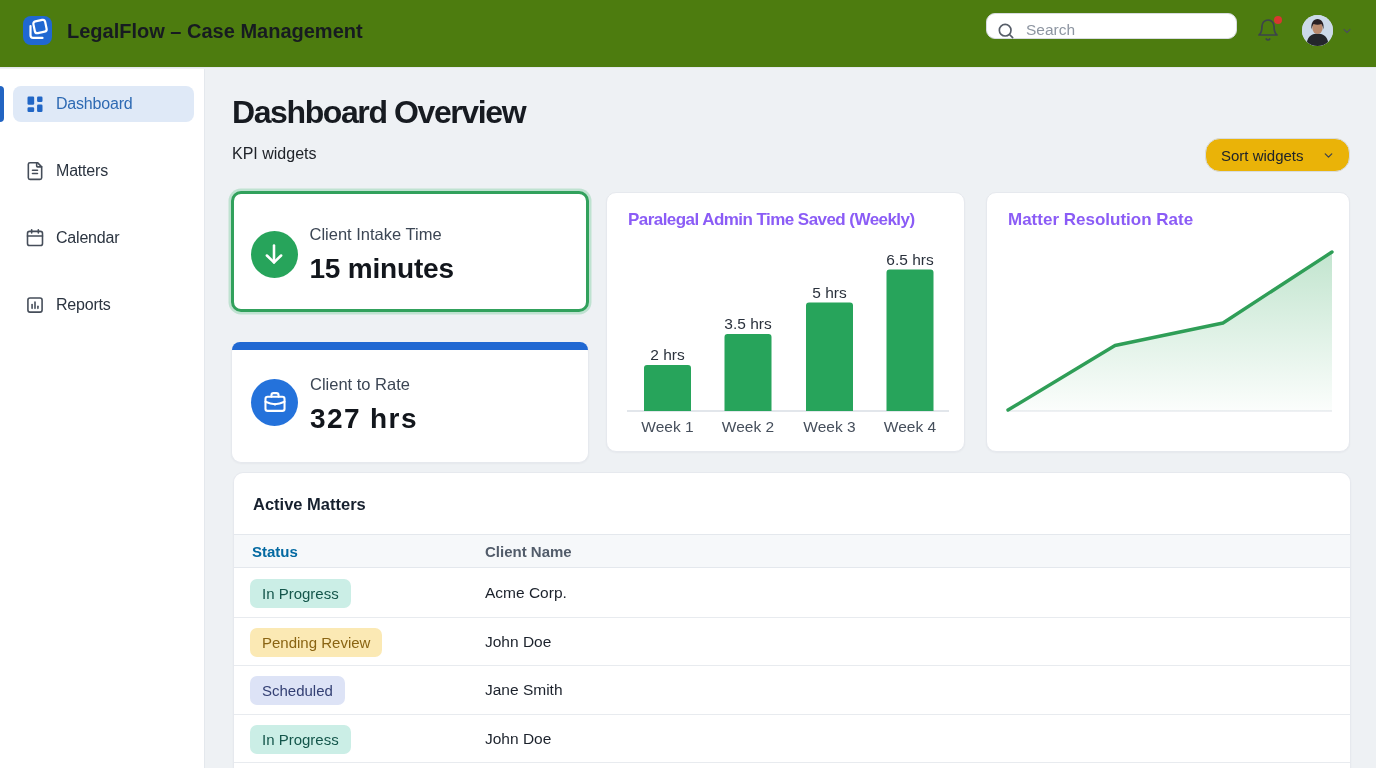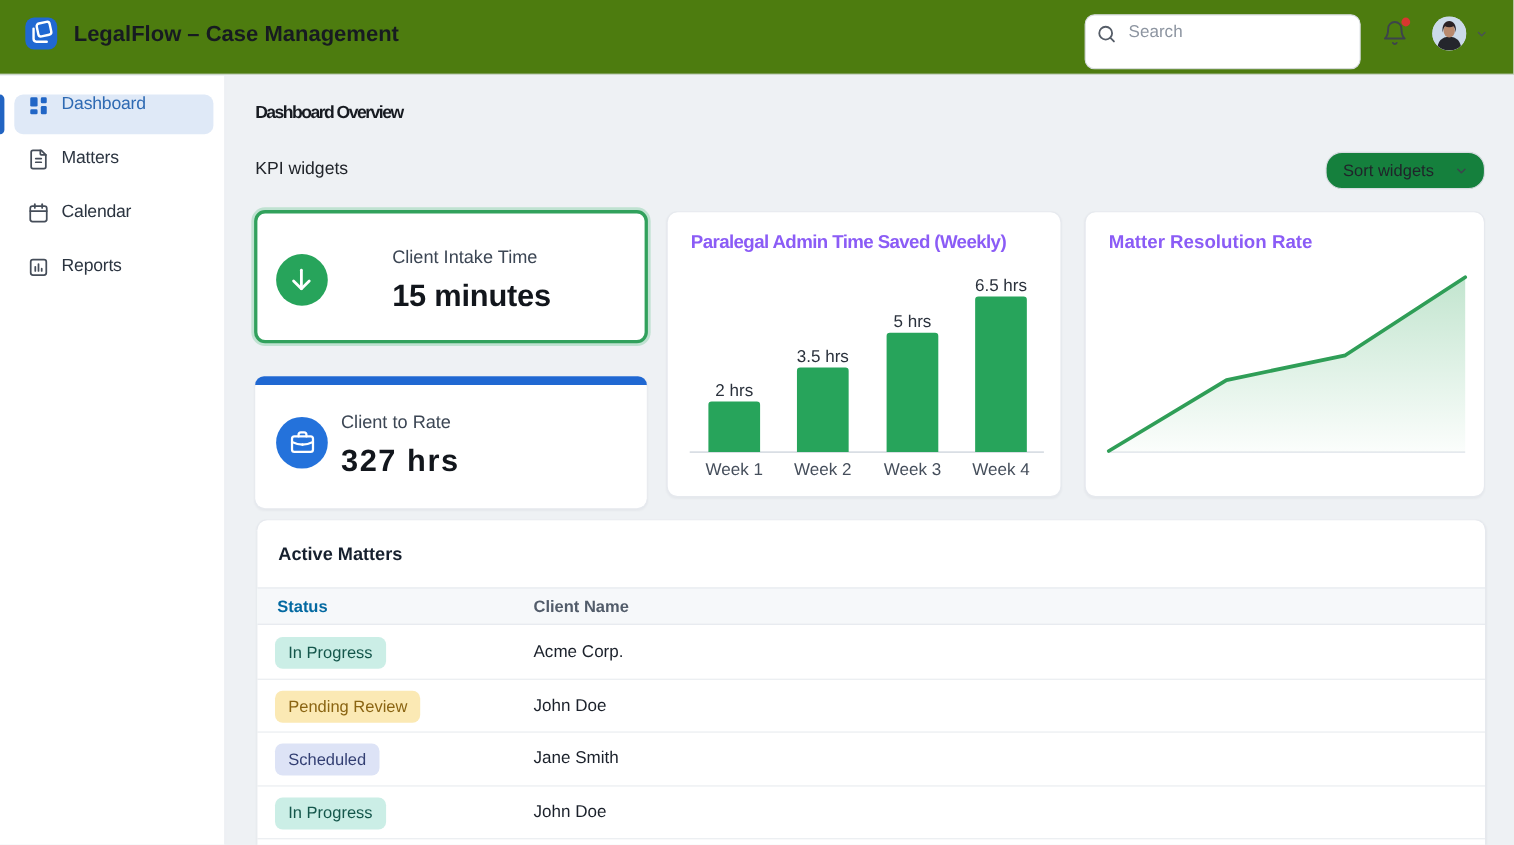--- a/index.html
+++ b/index.html
@@ -1,48 +1,48 @@
 <!DOCTYPE html>
 <html><head><meta charset="utf-8"><title>LegalFlow</title>
 <style>
 *{margin:0;padding:0;box-sizing:border-box;}
 html,body{width:1376px;height:768px;font-family:"Liberation Sans",sans-serif;background:#eef1f4;overflow:hidden;position:relative;}
 
 .topbar{position:absolute;top:0;left:0;width:1376px;height:68px;background:#4d7c0f;border-bottom:1px solid #e4e8ed;z-index:5;}
 .logo{position:absolute;left:23px;top:16px;width:29px;height:29px;border-radius:8px;background:#2068d2;}
 .brand{position:absolute;left:67px;top:20px;font-size:20px;font-weight:700;color:#171b21;letter-spacing:0;}
-.search{position:absolute;left:986px;top:13px;width:251px;height:50px;border:1px solid #d7dbe0;border-radius:9px;background:#fff;}
+.search{position:absolute;left:986px;top:13px;width:251px;height:26px;border:1px solid #d7dbe0;border-radius:9px;background:#fff;}
 .search span{position:absolute;left:39px;top:7px;font-size:15.5px;color:#8d95a1;}
 .bellwrap{position:absolute;left:1256px;top:18px;width:24px;height:24px;}
 .reddot{position:absolute;left:1274px;top:16px;width:8px;height:8px;border-radius:50%;background:#d93730;}
 .avatar{position:absolute;left:1302px;top:15px;width:31px;height:31px;border-radius:50%;overflow:hidden;background:#ccdae9;}
 .chev{position:absolute;left:1341px;top:25px;}
 
 .sidebar{position:absolute;top:69px;left:0;width:205px;height:699px;background:#fff;border-right:1px solid #e4e8ed;z-index:4;}
 .activebar{position:absolute;left:0;top:17px;width:4px;height:36px;background:#2264c2;border-radius:0 4px 4px 0;}
 .nav{position:absolute;left:13px;top:17px;width:181px;}
-.navitem{height:36px;margin-bottom:13px;border-radius:8px;display:flex;padding-left:12px;color:#2b3440;font-size:16px;letter-spacing:-.2px;}
+.navitem{height:36px;margin-bottom:31px;border-radius:8px;display:flex;align-items:center;padding-left:12px;color:#2b3440;font-size:16px;letter-spacing:-.2px;}
 .navitem svg{margin-right:11px;flex:0 0 auto;}
 .navitem.active{background:#dfe9f7;color:#2e6ab3;font-weight:500;}
 
 .main{position:absolute;top:69px;left:206px;width:1170px;height:699px;background:#eef1f4;}
-h1.pagetitle{position:absolute;left:232px;top:94px;font-size:16px;font-weight:700;color:#171b21;letter-spacing:-1.4px;}
+h1.pagetitle{position:absolute;left:232px;top:94px;font-size:32px;font-weight:700;color:#171b21;letter-spacing:-1.4px;}
 .kpilabel{position:absolute;left:232px;top:145px;font-size:16px;font-weight:500;color:#20242a;}
-.sortbtn{position:absolute;left:1205px;top:138px;width:145px;height:34px;background:#15803d;border:1px solid #d7dbe0;border-radius:15px;font-size:15px;color:#20242a;display:flex;align-items:center;justify-content:space-between;padding:0 14px 0 15px;}
+.sortbtn{position:absolute;left:1205px;top:138px;width:145px;height:34px;background:#eab308;border:1px solid #d7dbe0;border-radius:15px;font-size:15px;color:#20242a;display:flex;align-items:center;justify-content:space-between;padding:0 14px 0 15px;}
 
 .card{position:absolute;background:#fff;border:1px solid #e6e9ee;border-radius:10px;box-shadow:0 1px 2px rgba(16,24,40,.04);}
 .card1{left:231px;top:191px;width:358px;height:121px;border:3px solid #31a15c;box-shadow:0 0 0 2.5px rgba(72,187,120,.28);}
 .card2{left:231px;top:331px;width:358px;height:121px;border-top:none;margin-top:11px;}
 .card2 .topbarblue{position:absolute;top:0;left:0;width:100%;height:8px;background:#2068d2;border-radius:10px 10px 0 0;}
 .card3{left:606px;top:192px;width:359px;height:260px;}
 .card4{left:986px;top:192px;width:364px;height:260px;}
 .kpirow{display:flex;align-items:center;height:100%;padding-left:19px;}
 .kpicirc{width:47px;height:47px;border-radius:50%;display:flex;align-items:center;justify-content:center;flex:0 0 auto;}
 .kpicirc.green{background:#27a45b;margin-top:5px;}
-.card1 .kpirow{padding-left:16.5px;gap:47px;}
+.card1 .kpirow{padding-left:16.5px;}
 .kpicirc.blue{background:#2472db;}
 .kpitxt{margin-left:12px;margin-top:6px;}
 .kpitxt .lab{font-size:16.5px;color:#3c4654;margin-bottom:9px;}
 .kpitxt .val{font-size:28px;font-weight:700;color:#12161c;letter-spacing:-.2px;}
 .cardtitle{position:absolute;left:21px;top:17px;font-size:17px;font-weight:700;color:#8b5cf6;letter-spacing:-.55px;}
 
 .tablecard{position:absolute;left:233px;top:472px;width:1118px;height:340px;background:#fff;border:1px solid #e6e9ee;border-radius:10px 10px 0 0;border-bottom:none;box-shadow:0 1px 2px rgba(16,24,40,.04);}
 .tabletitle{position:absolute;left:19px;top:22px;font-size:16.5px;font-weight:700;color:#16202e;}
 .thead{position:absolute;left:0;top:61px;width:100%;height:34px;background:#f6f8fa;border-top:1px solid #e4e8ed;border-bottom:1px solid #e4e8ed;}
 .thead .c1{position:absolute;left:18px;top:8px;font-size:15px;font-weight:600;color:#0369a1;}

